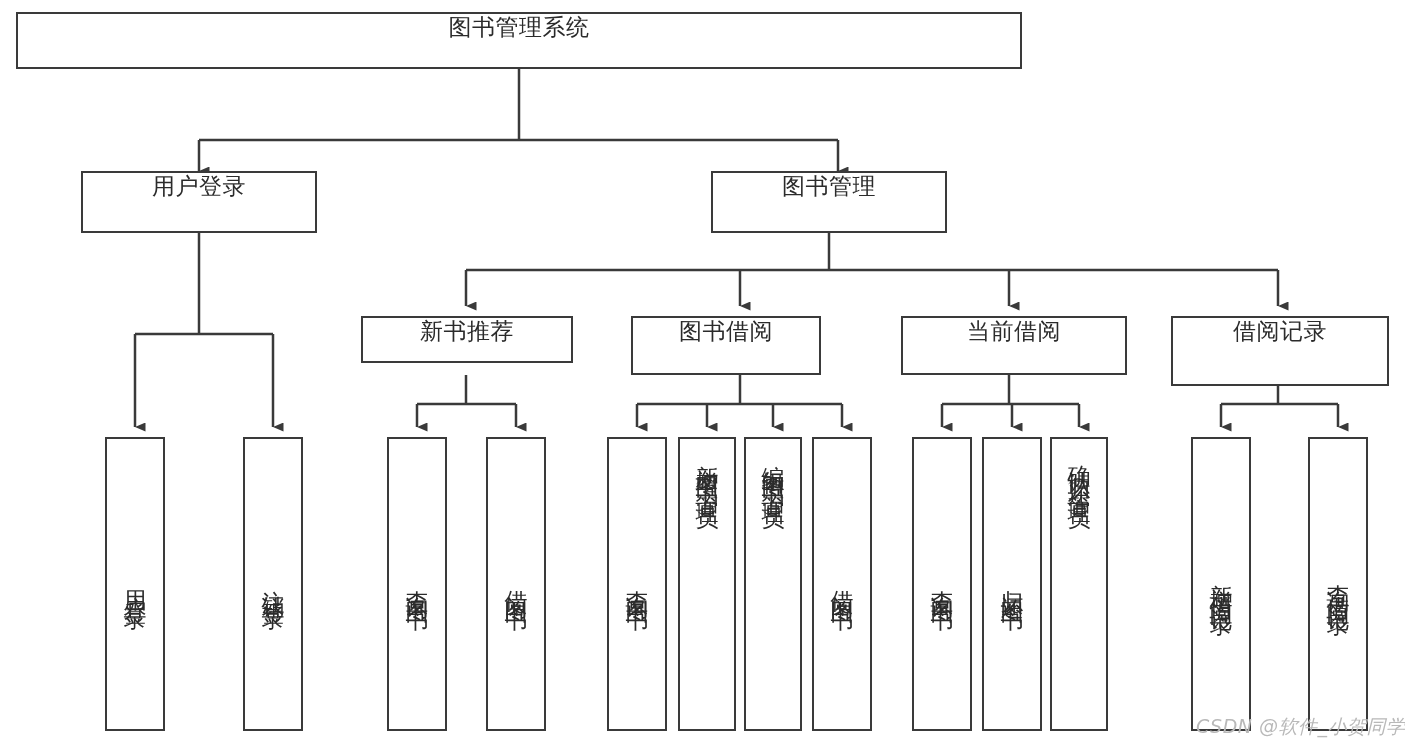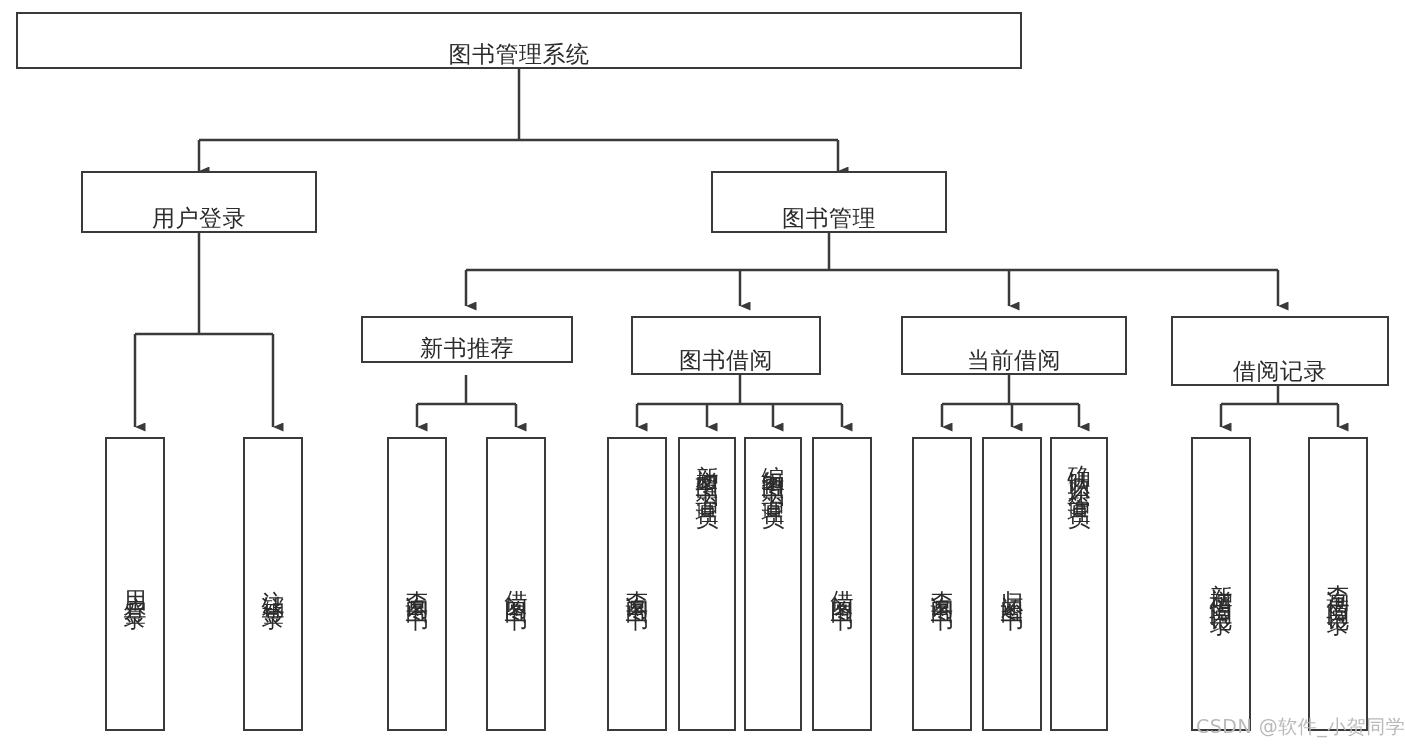--- a/index.html
+++ b/index.html
@@ -25,21 +25,21 @@
     left: 0;
     width: 1405px;
     height: 747px;
   }
   .node-box {
     position: absolute;
     box-sizing: border-box;
     border: 2.5px solid #3a3a3a;
     background: #ffffff;
     display: flex;
-    align-items: flex-end;
+    align-items: flex-start;
     justify-content: center;
     overflow: hidden;
   }
   .node-label-h {
     font-size: 23px;
     color: #2b2b2b;
     line-height: 1.15;
     white-space: nowrap;
     letter-spacing: 0.5px;
   }
@@ -195,15 +195,15 @@
   <div class="node-box leaf-box" id="box-leaf-10" style="left: 1050px; top: 437px; width: 58px; height: 294px;">
     <span class="node-label-v">确认归还（管理员）</span>
   </div>
   <div class="node-box leaf-box centered" id="box-leaf-11" style="left: 1191px; top: 437px; width: 60px; height: 294px;">
     <span class="node-label-v">新增借阅记录</span>
   </div>
   <div class="node-box leaf-box centered" id="box-leaf-12" style="left: 1308px; top: 437px; width: 60px; height: 294px;">
     <span class="node-label-v">查询借阅记录</span>
   </div>
 
-  <div class="watermark" id="watermark" style="left: 1196px; top: 714px;">CSDN @软件_小贺同学</div>
+  <div class="watermark" id="watermark" style="left: 1196px; top: 714px; font-style: italic;">CSDN @软件_小贺同学</div>
 
 </div>
 
 </body></html>

